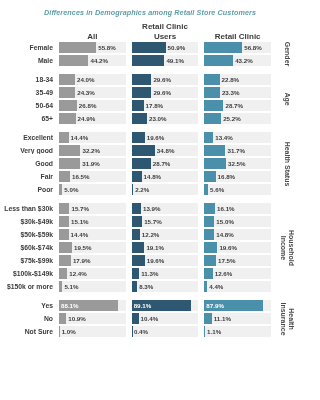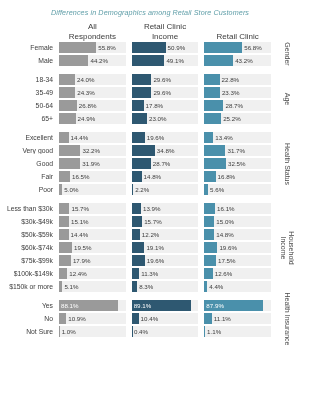--- a/index.html
+++ b/index.html
@@ -11,20 +11,21 @@
     height: 400px;
     background: #ffffff;
     font-family: "Liberation Sans", sans-serif;
     overflow: hidden;
   }
   #chart-root {
     position: relative;
     width: 300px;
     height: 296px;
     box-sizing: border-box;
+    font-weight: bold;
   }
   .chart-title {
     text-align: center;
     font-style: italic;
     font-size: 7.2px;
     color: #5f9ea8;
     letter-spacing: 0.1px;
     padding-top: 8px;
     line-height: 9px;
   }
@@ -137,25 +138,24 @@
 <body>
 
 <div id="chart-root">
 
   <div class="chart-title">Differences in Demographics among Retail Store Customers</div>
 
   <div class="header-row">
     <div class="hdr-spacer-left"></div>
     <div class="hdr-col">
       <div>All</div>
-      <div>Respondents</div>
     </div>
     <div class="hdr-col">
       <div>Retail Clinic</div>
-      <div>Income</div>
+      <div>Users</div>
     </div>
     <div class="hdr-col">
       <div>Retail Clinic</div>
     </div>
     <div class="hdr-spacer-right"></div>
   </div>
 
   <div class="groups" id="groups-container">
       <div class="group">
         <div class="group-rows">

